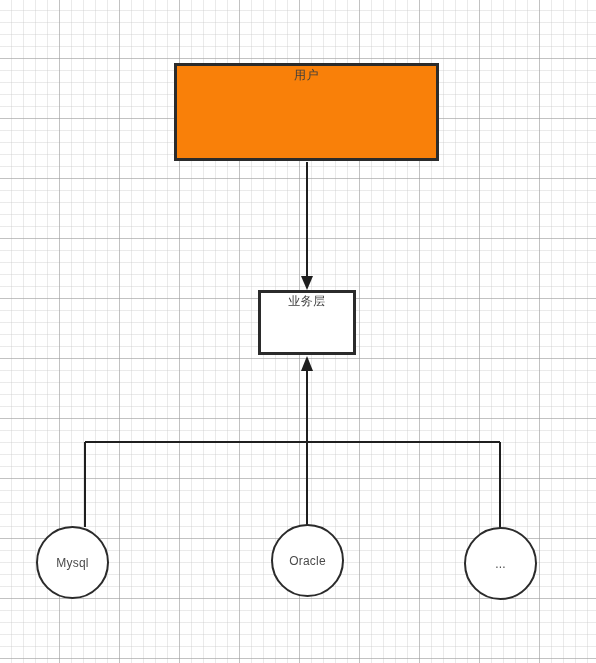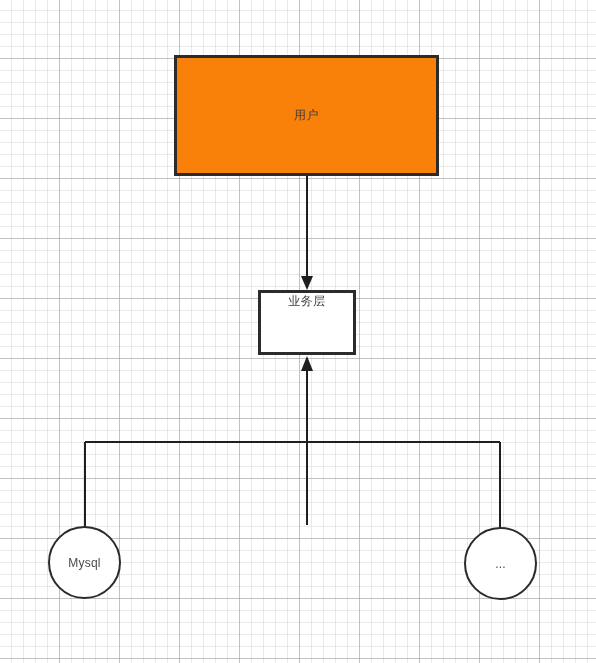--- a/index.html
+++ b/index.html
@@ -35,30 +35,29 @@
     top: 0;
     width: 596px;
     height: 663px;
     pointer-events: none;
   }
 
   
   .user-box {
     position: absolute;
     left: 174px;
-    top: 55px;
+    top: 63px;
     width: 265px;
-    height: 121px;
+    height: 98px;
     box-sizing: border-box;
     border: 3px solid #2b2b2b;
     background: #f98009;
     display: flex;
     flex-direction: column;
     align-items: center;
-    justify-content: center;
     text-align: center;
   }
   .user-box .line1 {
     font-size: 12px;
     color: #3d3d3d;
     line-height: 19px;
     letter-spacing: 0.5px;
   }
   .user-box .line2 {
     font-size: 12px;
@@ -98,21 +97,21 @@
     background: #ffffff;
     display: flex;
     align-items: center;
     justify-content: center;
   }
   .db-node .label {
     font-size: 12px;
     color: #4a4a4a;
     letter-spacing: 0.2px;
   }
-  .node-mysql  { left: 48px;  top: 526px; }
+  .node-mysql  { left: 36px;  top: 526px; }
   .node-oracle { left: 271px; top: 524px; }
   .node-other  { left: 464px; top: 527px; }
 </style>
 </head>
 <body>
 
 <div id="canvas">
 
   <svg id="edges" viewBox="0 0 596 663" width="596" height="663">
     <defs>
@@ -149,18 +148,21 @@
   </div>
 
   <div class="service-box">
     <div class="label">业务层</div>
   </div>
 
   <div class="db-node node-mysql">
     <div class="label">Mysql</div>
   </div>
 
+  <div class="db-node node-oracle">
+    <div class="label">Oracle</div>
+  </div>
 
   <div class="db-node node-other">
     <div class="label">...</div>
   </div>
 
 </div>
 
 </body></html>

